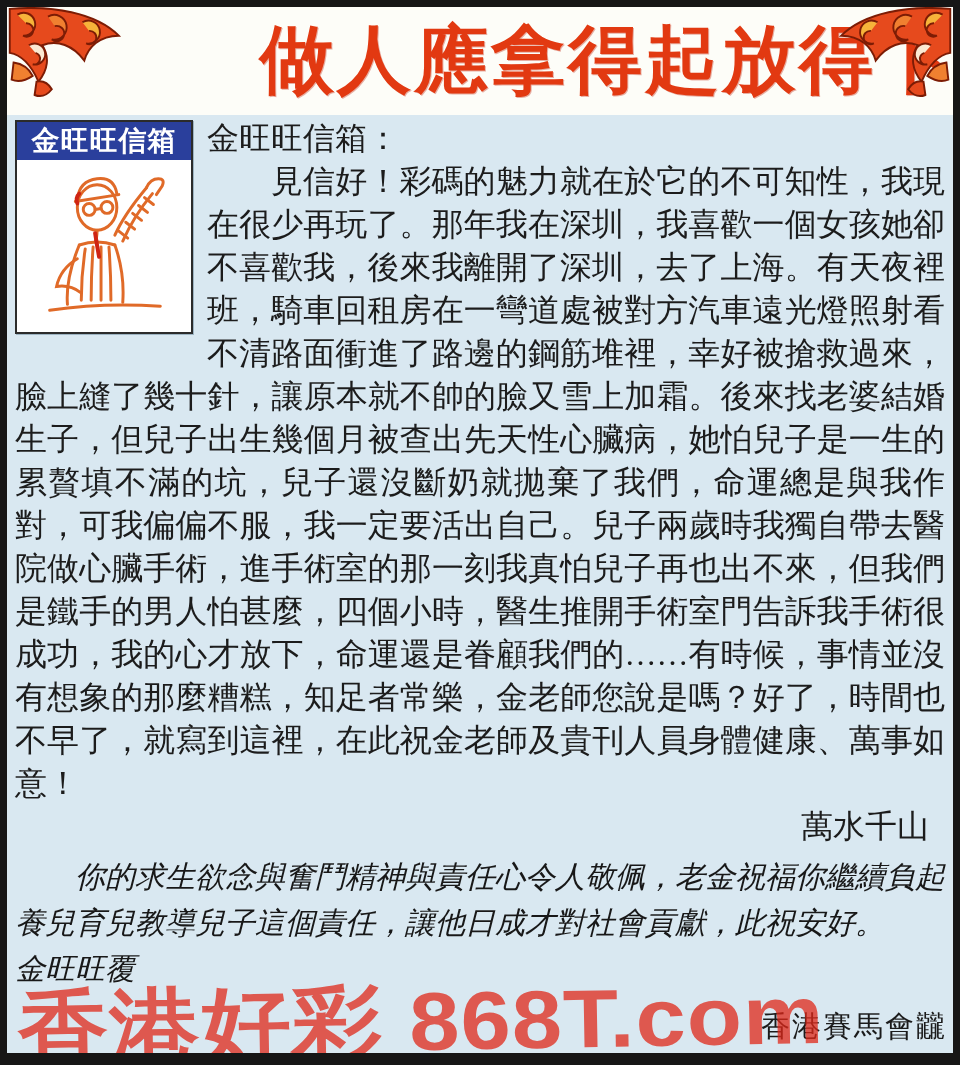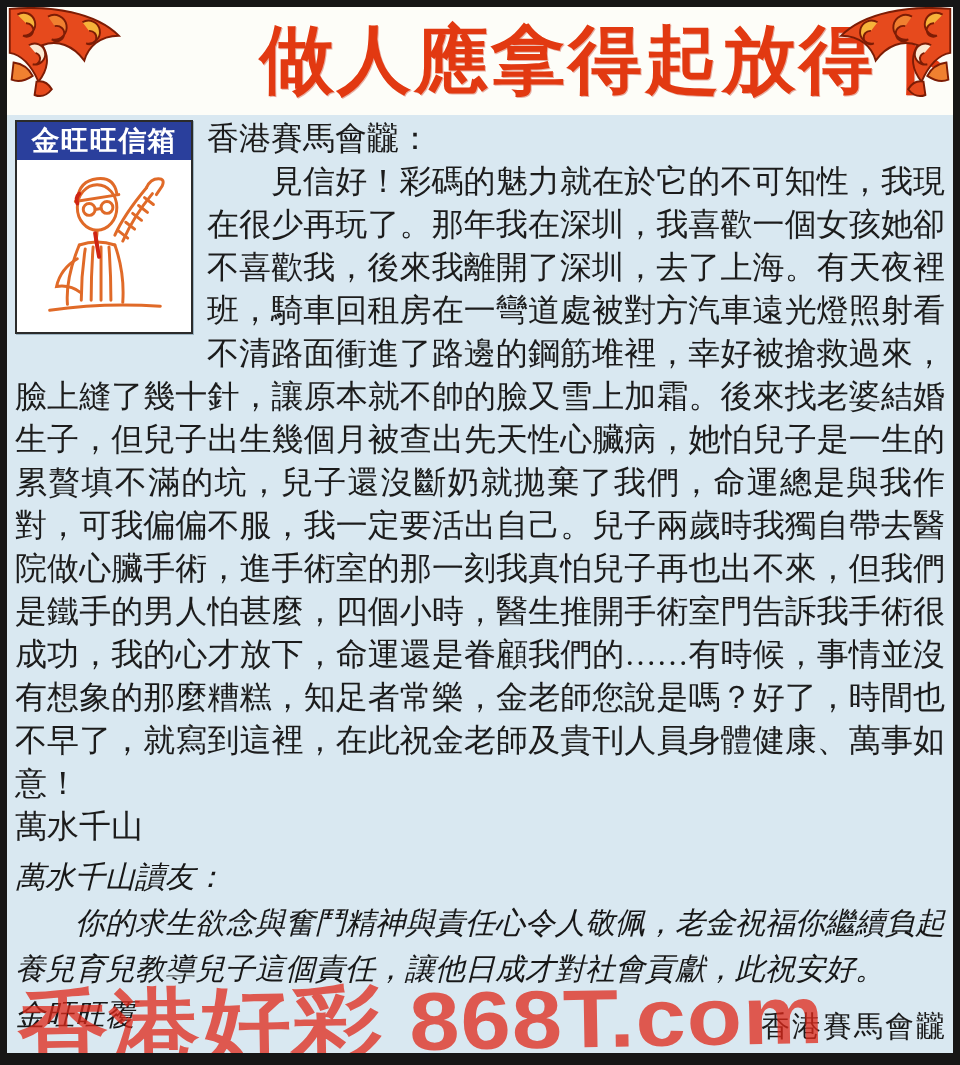--- a/index.html
+++ b/index.html
@@ -67,21 +67,21 @@
     font-weight:800;
     font-size:28px;
     line-height:38px;
     text-align:center;
     letter-spacing:1px;
   }
   .logo-art{height:170px;padding:2px;}
   .logo-art svg{width:100%;height:100%;}
   .salutation{white-space:nowrap;}
   .letter-body{text-indent:2em;}
-  .sig-writer{padding-right:16px;}
+  .sig-writer{text-align:right;padding-right:16px;}
   
   .reply{
     margin-top:6px;
     font-size:30px;
     line-height:46px;
     font-style:italic;
     text-align:justify;
     color:#181818;
   }
   .reply-salutation{white-space:nowrap;}
@@ -217,27 +217,26 @@
               <path d="M58,98 q-17,10 -21,28 q14,-2 24,6"></path>
               <path d="M30,150 q55,-8 112,-4"></path>
             </g>
             <g stroke="#cf2413" stroke-width="4" fill="none" stroke-linecap="round">
               <path d="M76,72 q2,13 4,24"></path>
               <path d="M60,32 q-4,4 -2,10"></path>
             </g>
           </svg>
         </div>
       </div>
-      <div class="salutation">香港賽馬會龖：</div>
+      <div class="salutation">金旺旺信箱：</div>
       <p class="letter-body">見信好！彩碼的魅力就在於它的不可知性，我現在很少再玩了。那年我在深圳，我喜歡一個女孩她卻不喜歡我，後來我離開了深圳，去了上海。有天夜裡班，騎車回租房在一彎道處被對方汽車遠光燈照射看不清路面衝進了路邊的鋼筋堆裡，幸好被搶救過來，臉上縫了幾十針，讓原本就不帥的臉又雪上加霜。後來找老婆結婚生子，但兒子出生幾個月被查出先天性心臟病，她怕兒子是一生的累贅填不滿的坑，兒子還沒斷奶就拋棄了我們，命運總是與我作對，可我偏偏不服，我一定要活出自己。兒子兩歲時我獨自帶去醫院做心臟手術，進手術室的那一刻我真怕兒子再也出不來，但我們是鐵手的男人怕甚麼，四個小時，醫生推開手術室門告訴我手術很成功，我的心才放下，命運還是眷顧我們的……有時候，事情並沒有想象的那麼糟糕，知足者常樂，金老師您說是嗎？好了，時間也不早了，就寫到這裡，在此祝金老師及貴刊人員身體健康、萬事如意！</p>
       <div class="sig-writer">萬水千山</div>
     </div>
 
     <div class="reply">
-      <div class="reply-salutation">萬水千山讀友：</div>
       <p class="reply-body">你的求生欲念與奮鬥精神與責任心令人敬佩，老金祝福你繼續負起養兒育兒教導兒子這個責任，讓他日成才對社會貢獻，此祝安好。</p>
       <div class="sig-editor">金旺旺覆</div>
     </div>
 
   </div>
 
   <div class="watermark-main">香港好彩 868T.com</div>
   <div class="watermark-corner">香港賽馬會龖</div>
 
 </div>

